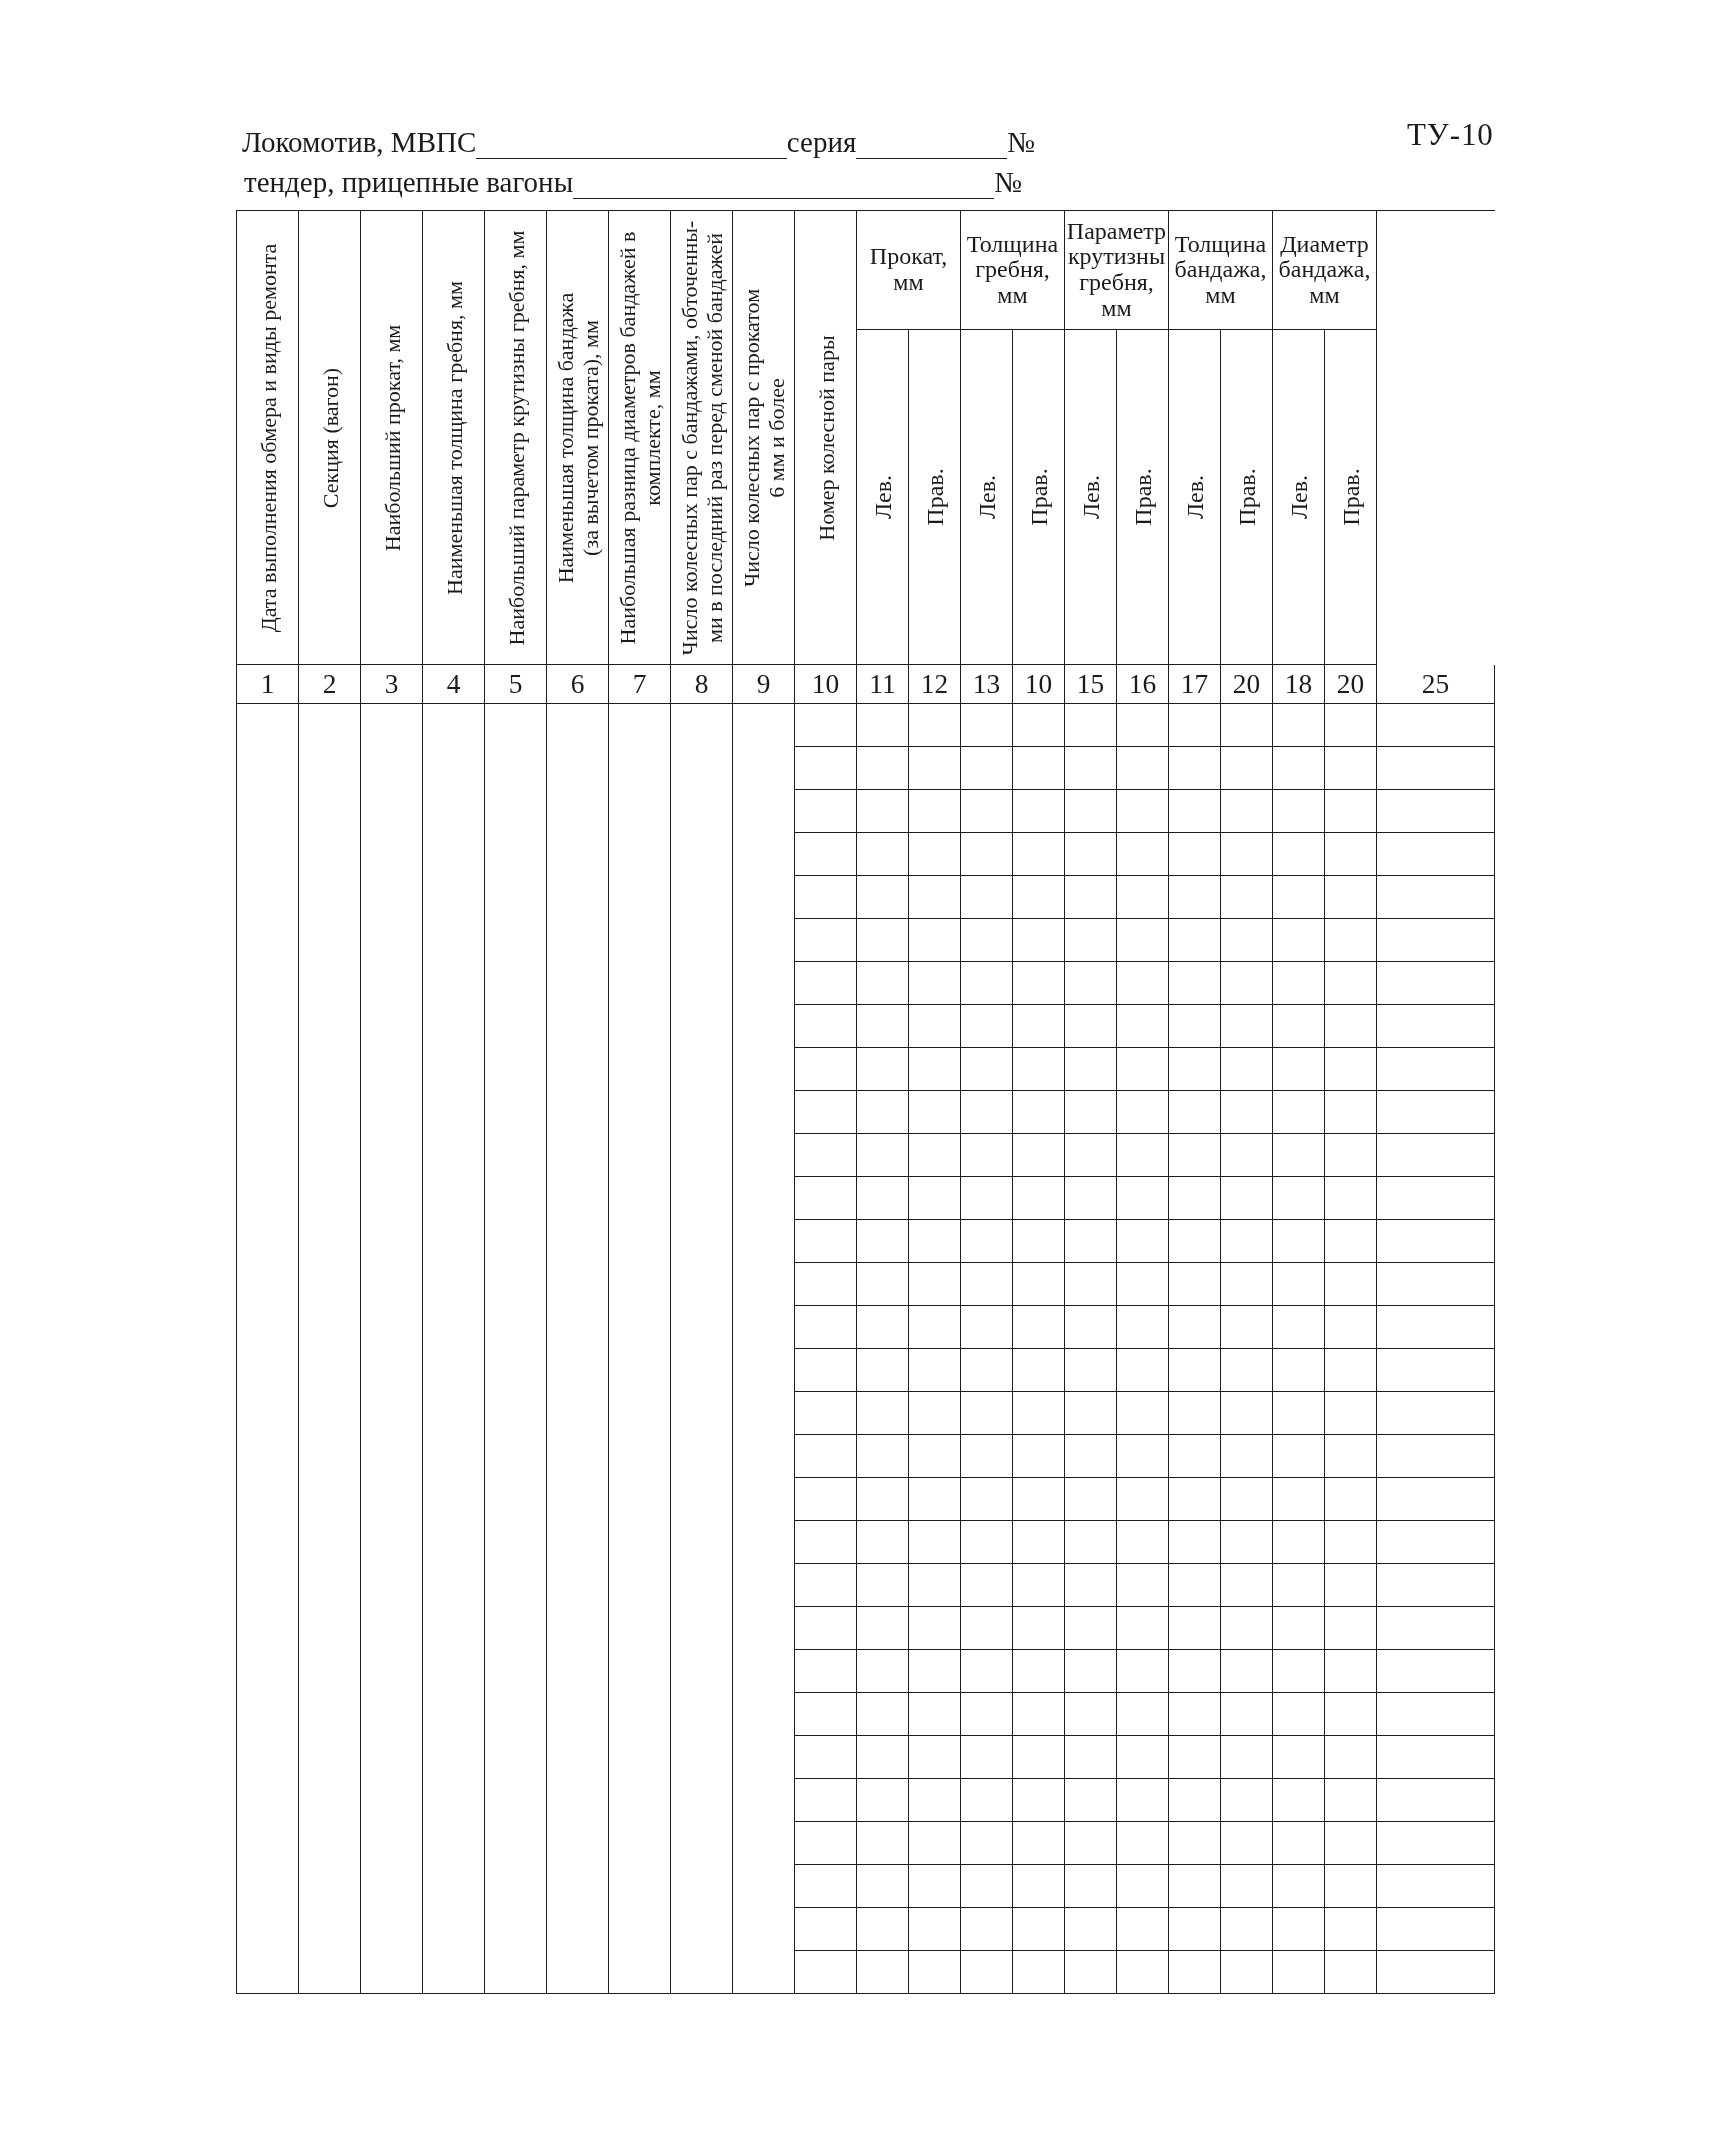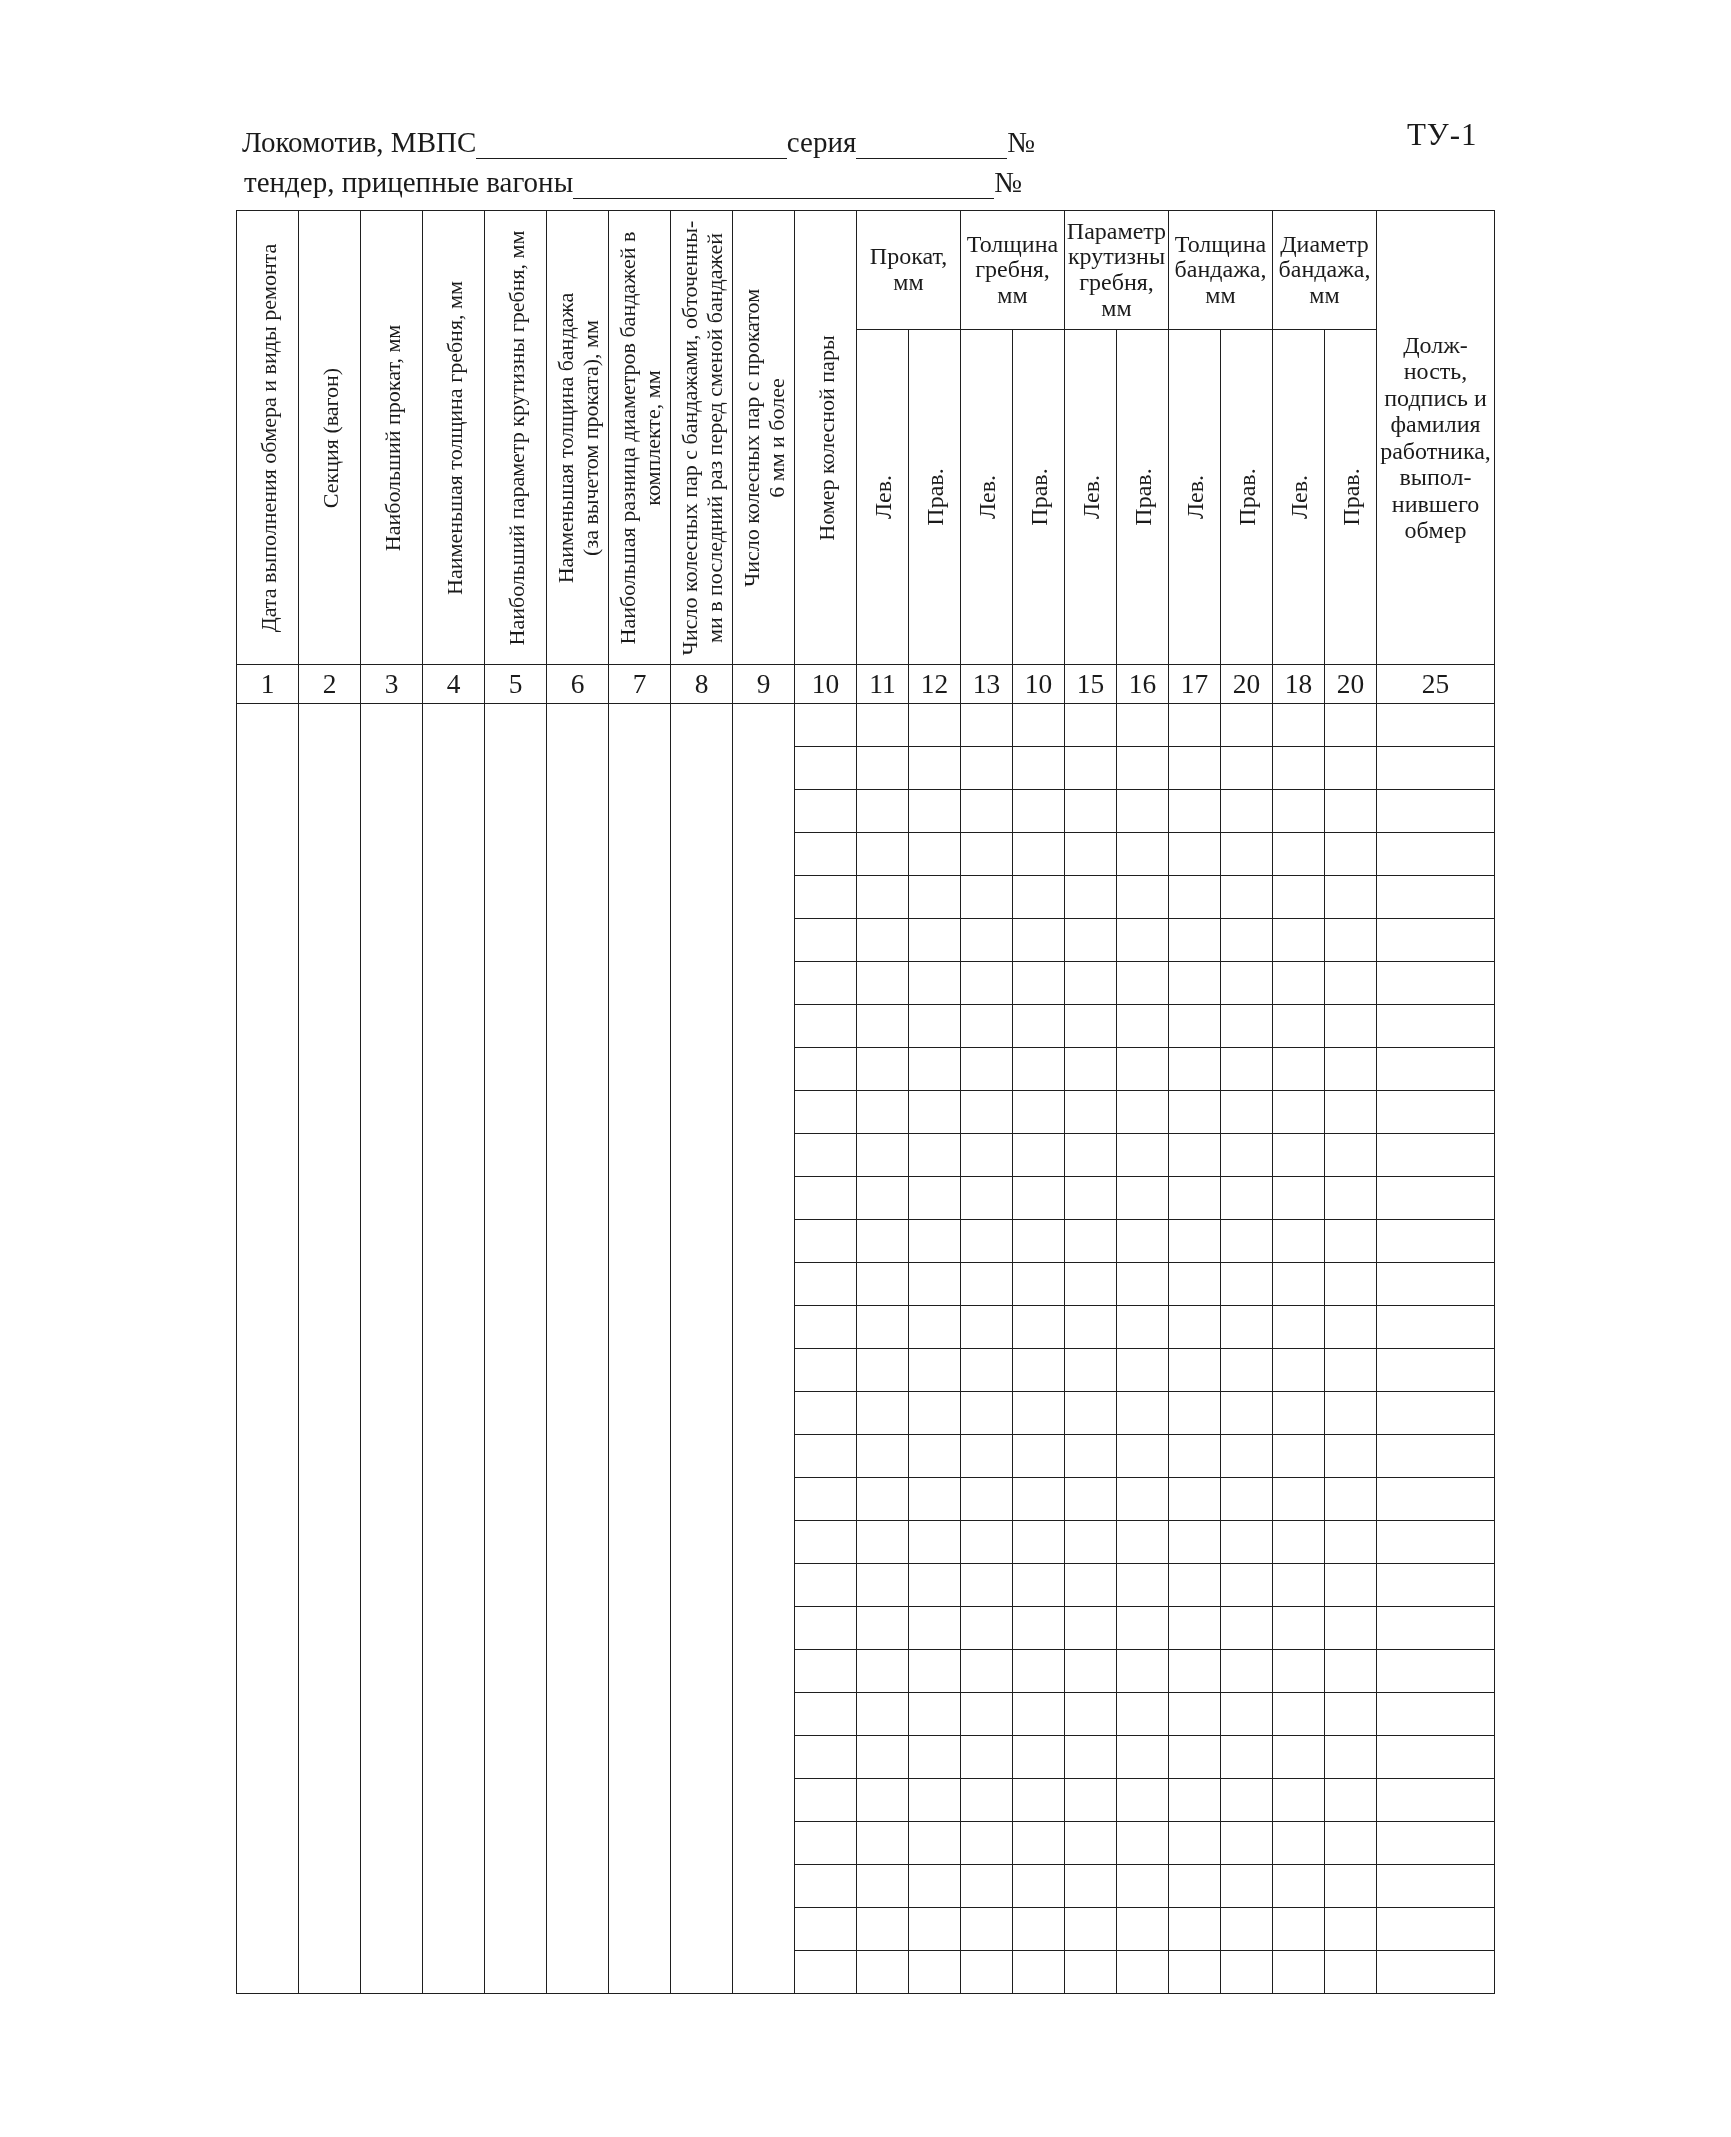--- a/index.html
+++ b/index.html
@@ -103,21 +103,21 @@
     <span class="fill-line" style="width:151px;"></span>
     <span class="lbl">№</span>
   </div>
 
   <div class="topline" style="left:244px;top:166px;width:778px;">
     <span class="lbl">тендер, прицепные вагоны</span>
     <span class="fill-line fill-grow"></span>
     <span class="lbl">№</span>
   </div>
 
-  <div class="form-code">ТУ-1</div>
+  <div class="form-code">ТУ-10</div>
 
   <div class="table" id="grid">
 
     <div class="cell vhead" style="grid-column:1;grid-row:1/span 2;">
         <div class="rot">Дата выполнения обмера и виды ремонта</div>
       </div>
     <div class="cell vhead" style="grid-column:2;grid-row:1/span 2;">
         <div class="rot">Секция (вагон)</div>
       </div>
     <div class="cell vhead" style="grid-column:3;grid-row:1/span 2;">
@@ -189,28 +189,20 @@
     <div class="cell subhead" style="grid-column:18;grid-row:2;">
         <div class="rot">Прав.</div>
       </div>
     <div class="cell subhead" style="grid-column:19;grid-row:2;">
         <div class="rot">Лев.</div>
       </div>
     <div class="cell subhead" style="grid-column:20;grid-row:2;">
         <div class="rot">Прав.</div>
       </div>
 
-    <div class="cell lasthead" style="grid-column:21;grid-row:1/span 2;">Долж-
-ность,
-подпись и
-фамилия
-работника,
-выпол-
-нившего
-обмер</div>
 
     <div class="cell num" style="grid-column:1;grid-row:3;">1</div>
     <div class="cell num" style="grid-column:2;grid-row:3;">2</div>
     <div class="cell num" style="grid-column:3;grid-row:3;">3</div>
     <div class="cell num" style="grid-column:4;grid-row:3;">4</div>
     <div class="cell num" style="grid-column:5;grid-row:3;">5</div>
     <div class="cell num" style="grid-column:6;grid-row:3;">6</div>
     <div class="cell num" style="grid-column:7;grid-row:3;">7</div>
     <div class="cell num" style="grid-column:8;grid-row:3;">8</div>
     <div class="cell num" style="grid-column:9;grid-row:3;">9</div>

